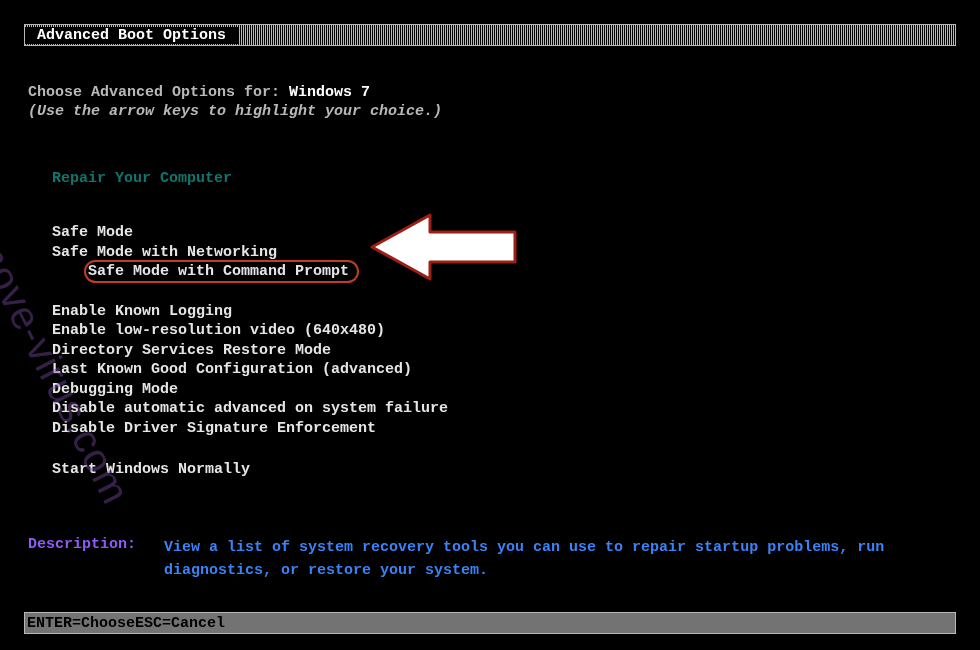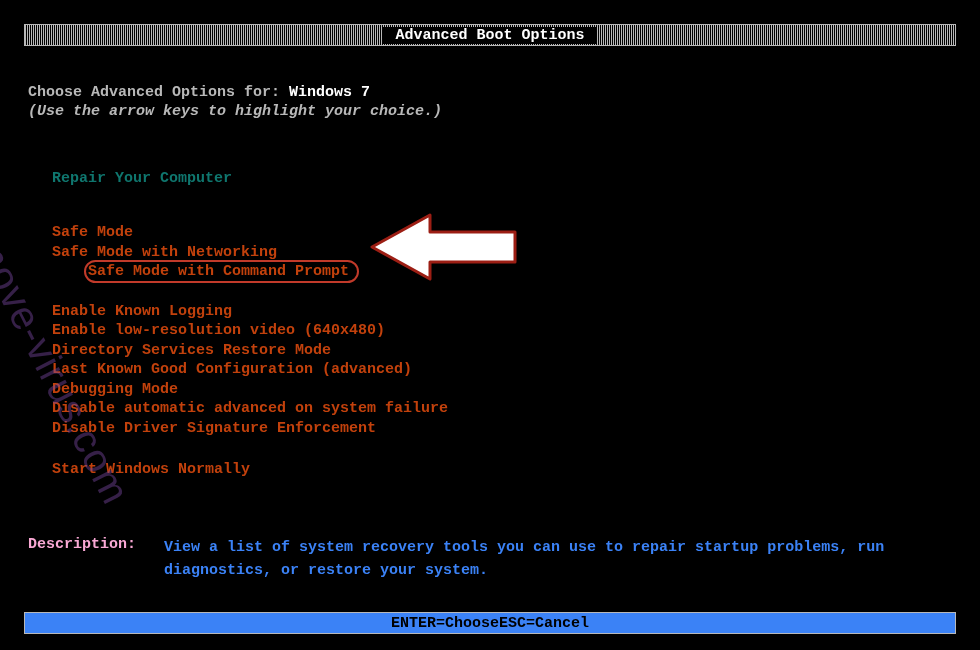--- a/index.html
+++ b/index.html
@@ -24,21 +24,21 @@
       background: repeating-linear-gradient(
         90deg,
         #b8b8b8 0px,
         #b8b8b8 1px,
         #000 1px,
         #000 2px
       );
       height: 22px;
       display: flex;
       align-items: center;
-      justify-content: center;
+      justify-content: flex-start;
       position: relative;
     }
     .header-title {
       background: #000;
       padding: 0 12px;
       color: #fff;
       font-weight: bold;
     }
     .content {
       padding: 38px 28px 0 28px;
@@ -60,21 +60,21 @@
     .section-heading {
       color: #0f766e;
       margin-top: 50px;
       padding-left: 24px;
     }
     .menu-block {
       margin-top: 36px;
       padding-left: 24px;
     }
     .menu-item {
-      color: #c2410c;
+      color: #e5e5e5;
       line-height: 19.5px;
       white-space: pre;
       position: relative;
     }
     .highlighted {
       display: inline;
       padding: 1px 8px 1px 2px;
       border: 2px solid #c13a2a;
       border-radius: 14px;
       margin-left: 32px;
@@ -86,38 +86,38 @@
     .menu-block3 {
       margin-top: 22px;
       padding-left: 24px;
     }
     .desc-block {
       margin-top: 56px;
       display: flex;
       gap: 28px;
     }
     .desc-label {
-      color: #f9a8d4;
+      color: #8b5cf6;
       white-space: nowrap;
     }
     .desc-text {
       color: #3b82f6;
       line-height: 23px;
     }
     .footer-bar {
       position: absolute;
       bottom: 16px;
       left: 24px;
       right: 24px;
       border: 1px solid #b8b8b8;
-      background: #3b82f6;
+      background: #737373;
       color: #000;
       height: 22px;
       display: flex;
-      justify-content: center;
+      justify-content: flex-start;
       align-items: center;
       padding: 0 2px;
     }
     .watermark {
       position: absolute;
       left: -30px;
       top: 160px;
       transform: rotate(63deg);
       transform-origin: left top;
       font-family: Arial, sans-serif;

